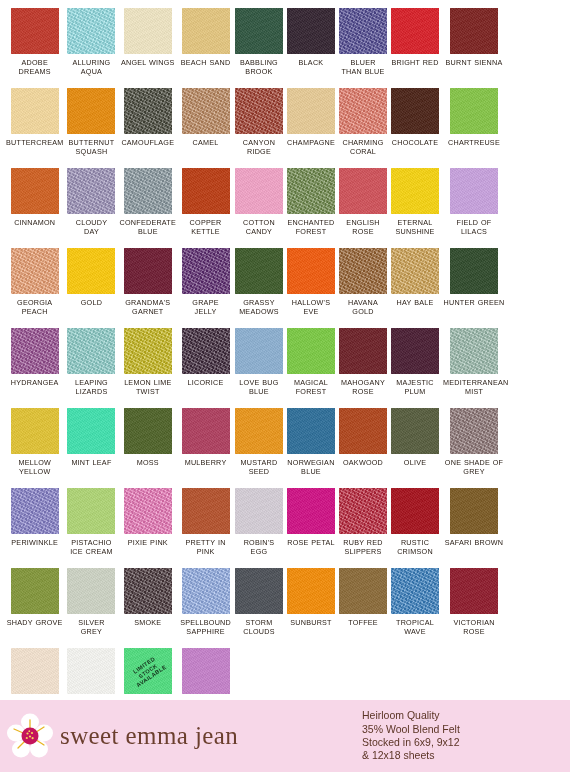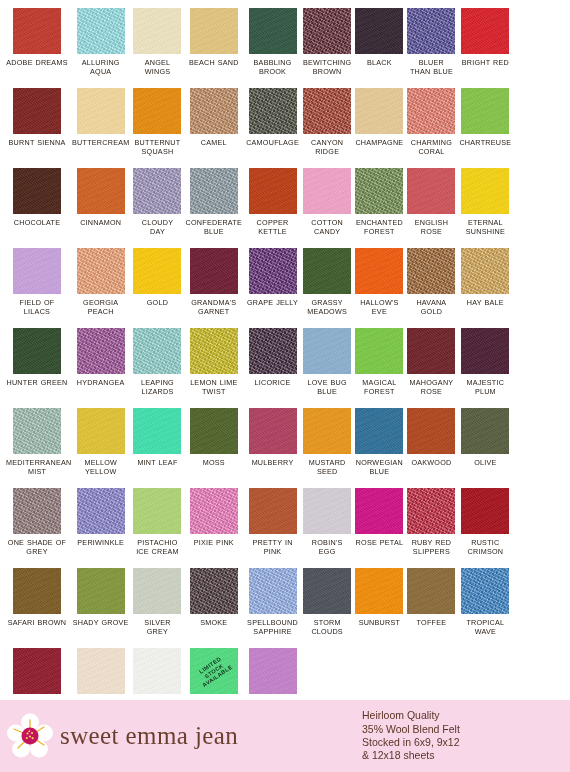--- a/index.html
+++ b/index.html
@@ -147,24 +147,20 @@
       </div>
       <div class="swatch-cell">
         <div class="swatch-chip" style="background: rgb(227, 197, 126);"></div>
         <div class="swatch-label">BEACH SAND</div>
       </div>
       <div class="swatch-cell">
         <div class="swatch-chip" style="background: rgb(47, 86, 64);"></div>
         <div class="swatch-label">BABBLING BROOK</div>
       </div>
       <div class="swatch-cell">
-        <div class="swatch-chip mottled" style="background: rgb(94, 38, 48);"></div>
-        <div class="swatch-label">BEWITCHING BROWN</div>
-      </div>
-      <div class="swatch-cell">
         <div class="swatch-chip" style="background: rgb(51, 36, 48);"></div>
         <div class="swatch-label">BLACK</div>
       </div>
       <div class="swatch-cell">
         <div class="swatch-chip mottled" style="background: rgb(81, 74, 150);"></div>
         <div class="swatch-label">BLUER THAN BLUE</div>
       </div>
       <div class="swatch-cell">
         <div class="swatch-chip" style="background: rgb(216, 31, 40);"></div>
         <div class="swatch-label">BRIGHT RED</div>
@@ -175,46 +171,46 @@
       </div>
       <div class="swatch-cell">
         <div class="swatch-chip" style="background: rgb(242, 215, 156);"></div>
         <div class="swatch-label">BUTTERCREAM</div>
       </div>
       <div class="swatch-cell">
         <div class="swatch-chip" style="background: rgb(229, 138, 13);"></div>
         <div class="swatch-label">BUTTERNUT SQUASH</div>
       </div>
       <div class="swatch-cell">
+        <div class="swatch-chip mottled" style="background: rgb(71, 72, 58);"></div>
+        <div class="swatch-label">CAMOUFLAGE</div>
+      </div>
+      <div class="swatch-cell">
         <div class="swatch-chip mottled" style="background: rgb(192, 138, 95);"></div>
         <div class="swatch-label">CAMEL</div>
       </div>
       <div class="swatch-cell">
-        <div class="swatch-chip mottled" style="background: rgb(71, 72, 58);"></div>
-        <div class="swatch-label">CAMOUFLAGE</div>
-      </div>
-      <div class="swatch-cell">
         <div class="swatch-chip mottled" style="background: rgb(164, 60, 44);"></div>
         <div class="swatch-label">CANYON RIDGE</div>
       </div>
       <div class="swatch-cell">
         <div class="swatch-chip" style="background: rgb(230, 202, 149);"></div>
         <div class="swatch-label">CHAMPAGNE</div>
       </div>
       <div class="swatch-cell">
         <div class="swatch-chip mottled" style="background: rgb(234, 122, 104);"></div>
         <div class="swatch-label">CHARMING CORAL</div>
       </div>
       <div class="swatch-cell">
+        <div class="swatch-chip" style="background: rgb(75, 35, 23);"></div>
+        <div class="swatch-label">CHOCOLATE</div>
+      </div>
+      <div class="swatch-cell">
         <div class="swatch-chip" style="background: rgb(132, 196, 70);"></div>
         <div class="swatch-label">CHARTREUSE</div>
-      </div>
-      <div class="swatch-cell">
-        <div class="swatch-chip" style="background: rgb(75, 35, 23);"></div>
-        <div class="swatch-label">CHOCOLATE</div>
       </div>
       <div class="swatch-cell">
         <div class="swatch-chip" style="background: rgb(207, 95, 33);"></div>
         <div class="swatch-label">CINNAMON</div>
       </div>
       <div class="swatch-cell">
         <div class="swatch-chip mottled" style="background: rgb(158, 147, 189);"></div>
         <div class="swatch-label">CLOUDY DAY</div>
       </div>
       <div class="swatch-cell">

